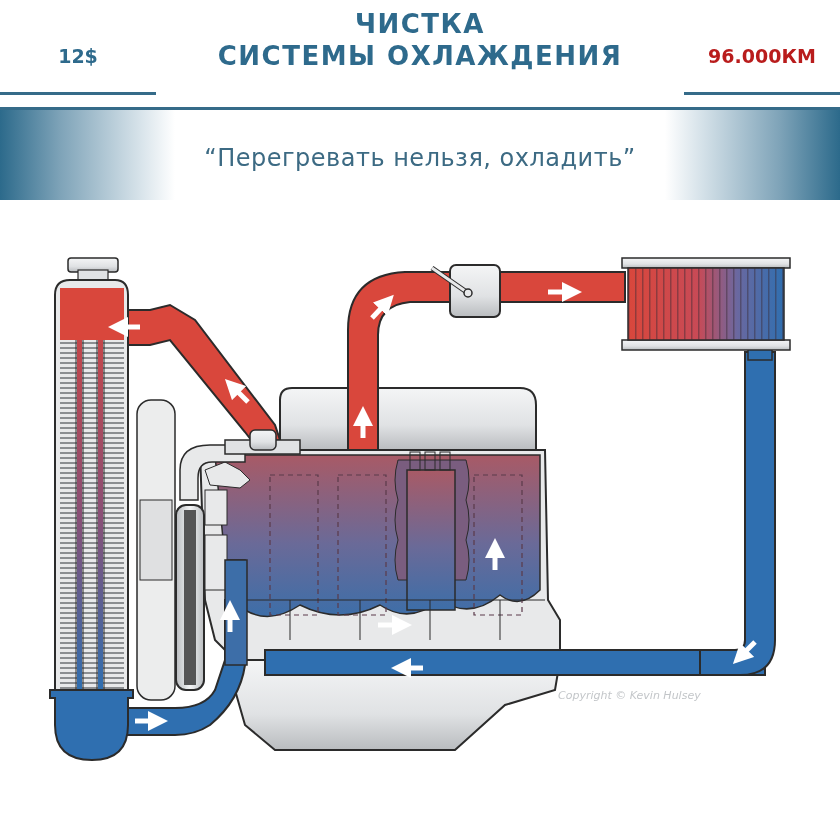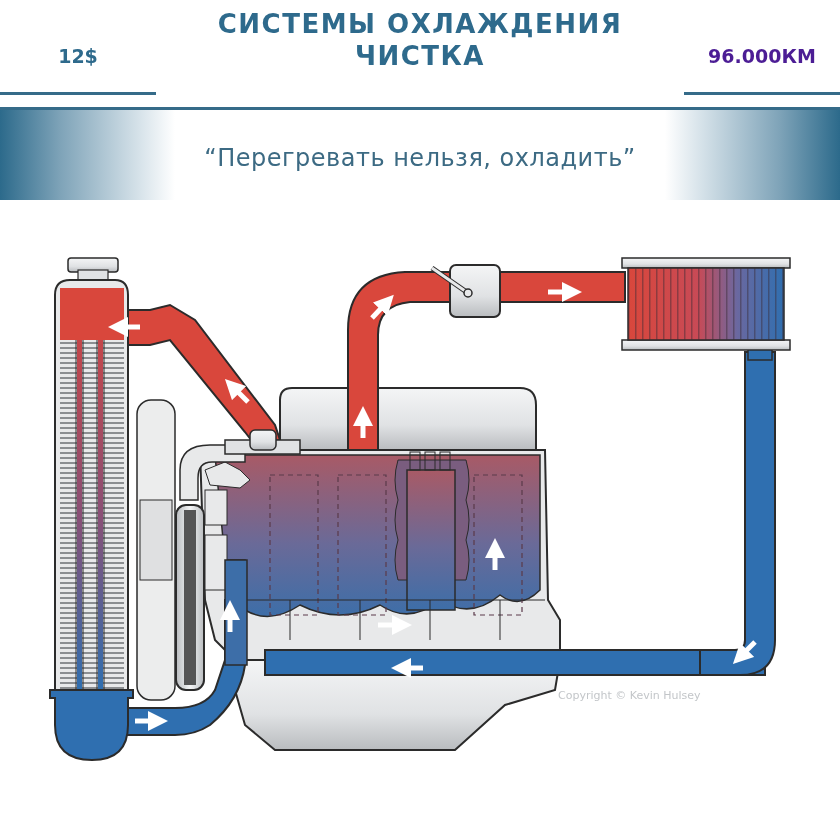--- a/index.html
+++ b/index.html
@@ -1,42 +1,42 @@
 <!DOCTYPE html>
 <html><head>
 <meta charset="utf-8">
 <style>
   html, body { margin: 0; padding: 0; background: #ffffff; }
   body { width: 840px; height: 840px; position: relative; overflow: hidden; font-family: "DejaVu Sans", sans-serif; }
 
   .header { position: absolute; left: 0; top: 0; width: 840px; height: 110px; }
   .price { position: absolute; left: 0; width: 156px; top: 45px; text-align: center; font-weight: bold; font-size: 19px; color: #2e6a8c; }
-  .mileage { position: absolute; right: 0; width: 156px; top: 45px; text-align: center; font-weight: bold; font-size: 19px; color: #4c1d95; }
+  .mileage { position: absolute; right: 0; width: 156px; top: 45px; text-align: center; font-weight: bold; font-size: 19px; color: #b91c1c; }
   .line-left { position: absolute; left: 0; top: 92px; width: 156px; height: 3px; background: #356b89; }
   .line-right { position: absolute; right: 0; top: 92px; width: 156px; height: 3px; background: #356b89; }
   .title { position: absolute; left: 170px; width: 500px; top: 8px; text-align: center; font-weight: bold; color: #2e6a8c; font-size: 26px; line-height: 32px; letter-spacing: 1.5px; }
   .date { position: absolute; left: 170px; width: 500px; top: 81px; text-align: center; font-size: 13px; color: #8a8f94; }
 
   .banner { position: absolute; left: 0; top: 107px; width: 840px; height: 93px;
     background: linear-gradient(to right, #2c6a8b 0px, #7ea3b8 60px, #d7e3ea 140px, #ffffff 175px, #ffffff 665px, #d7e3ea 700px, #7ea3b8 780px, #2c6a8b 840px); }
   .banner-top { position: absolute; left: 0; top: 107px; width: 840px; height: 3px; background: #356b89; }
   .quote { position: absolute; left: 0; top: 144px; width: 840px; text-align: center; font-size: 24px; color: #3c6a83; letter-spacing: 0.5px; }
 
   .diagram { position: absolute; left: 0; top: 210px; width: 840px; height: 630px; }
-  .copyright { position: absolute; left: 558px; top: 689px; font-size: 11px; color: #c3c6c9; }
+  .copyright { position: absolute; left: 558px; top: 689px; font-size: 11px; color: #c3c6c9; font-style: italic; }
 </style>
 </head>
 <body>
 
 <div class="header">
   <div class="price">12$</div>
   <div class="line-left"></div>
   <div class="title">
+    <div>ЧИСТКА</div>
     <div>СИСТЕМЫ ОХЛАЖДЕНИЯ</div>
-    <div>ЧИСТКА</div>
   </div>
   <div class="mileage">96.000КМ</div>
   <div class="line-right"></div>
 </div>
 
 <div class="banner"></div>
 <div class="banner-top"></div>
 <div class="quote">“Перегревать нельзя, охладить”</div>
 
 <svg class="diagram" viewBox="0 210 840 630" width="840" height="630" xmlns="http://www.w3.org/2000/svg">

